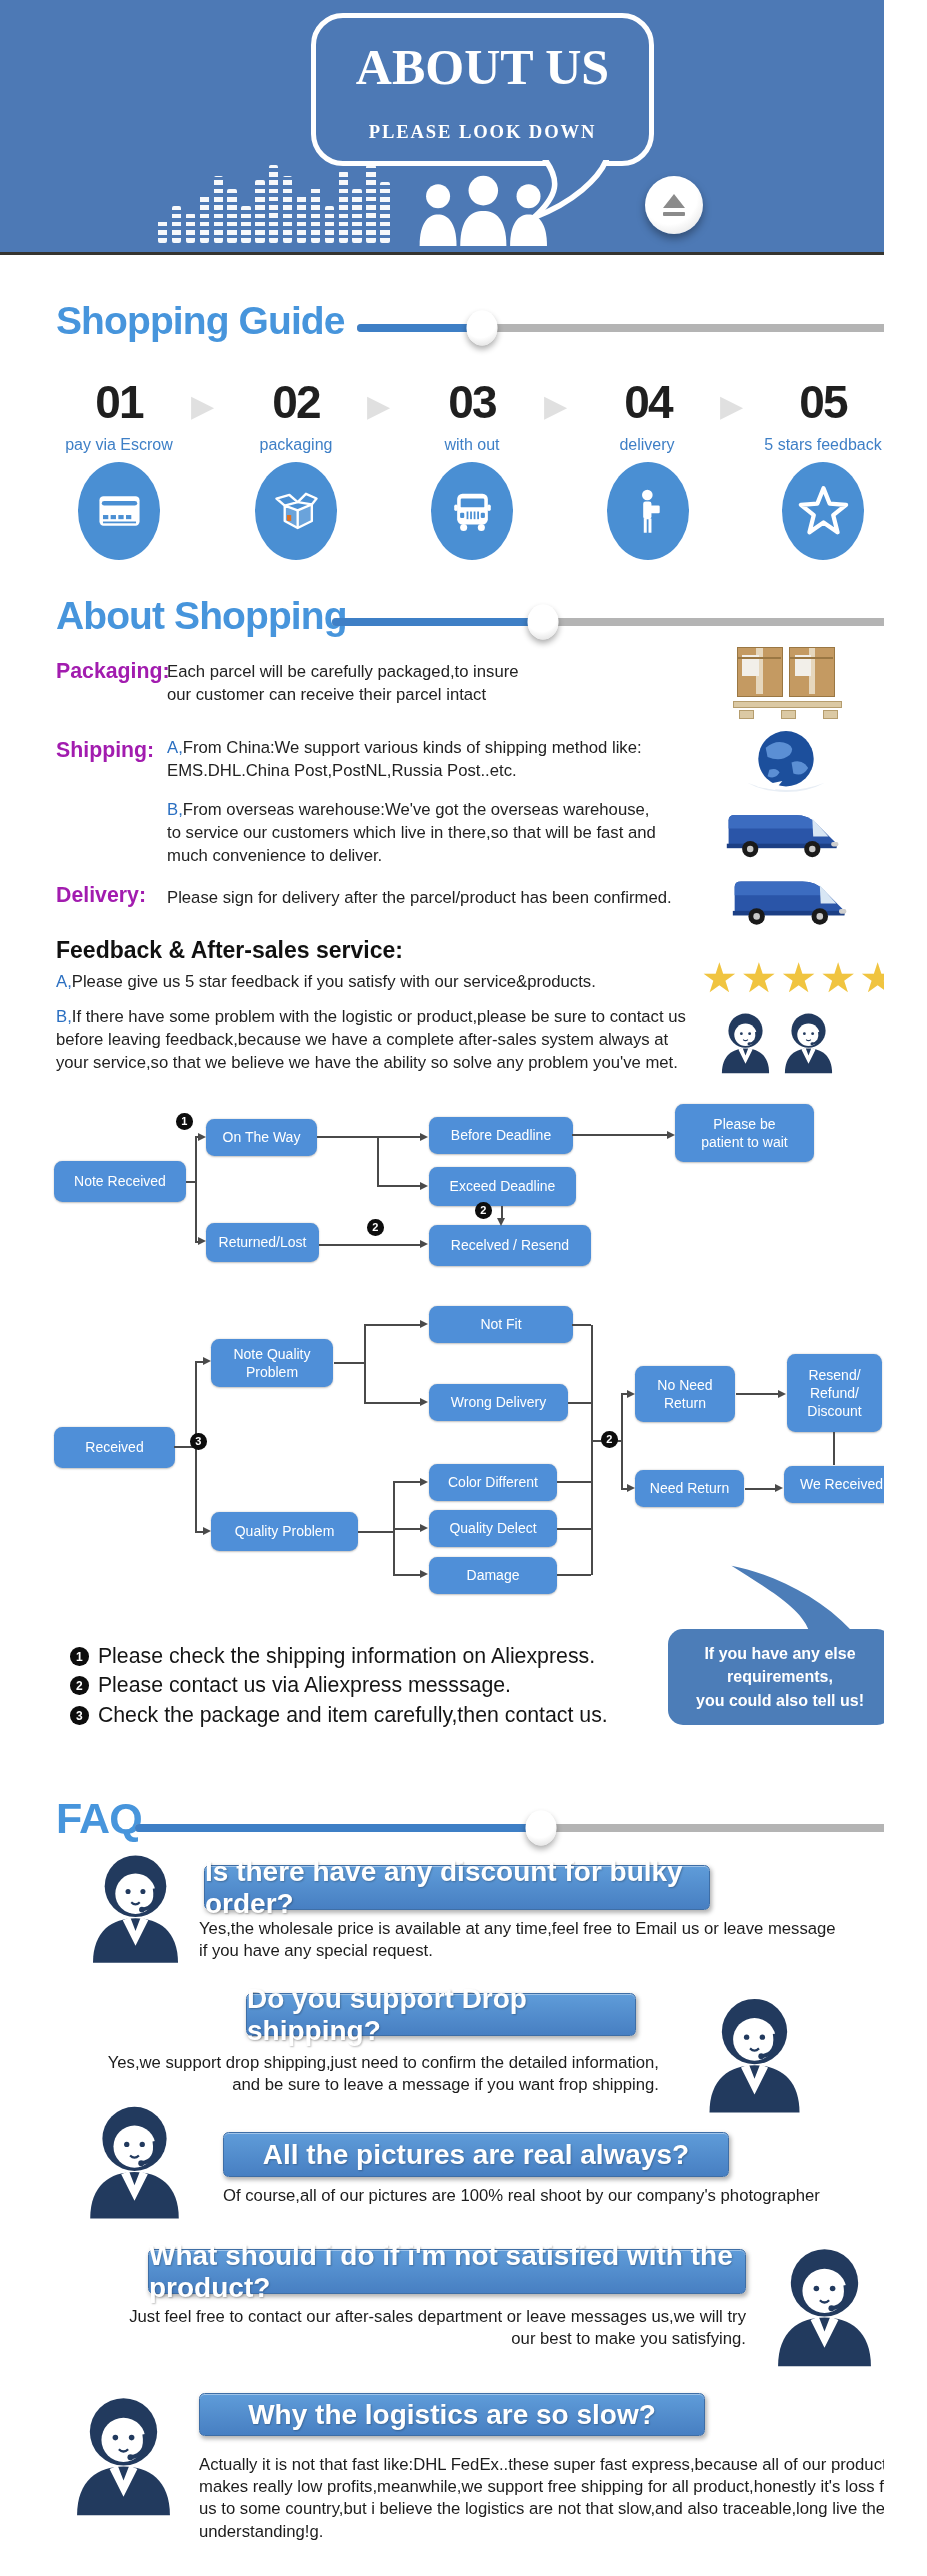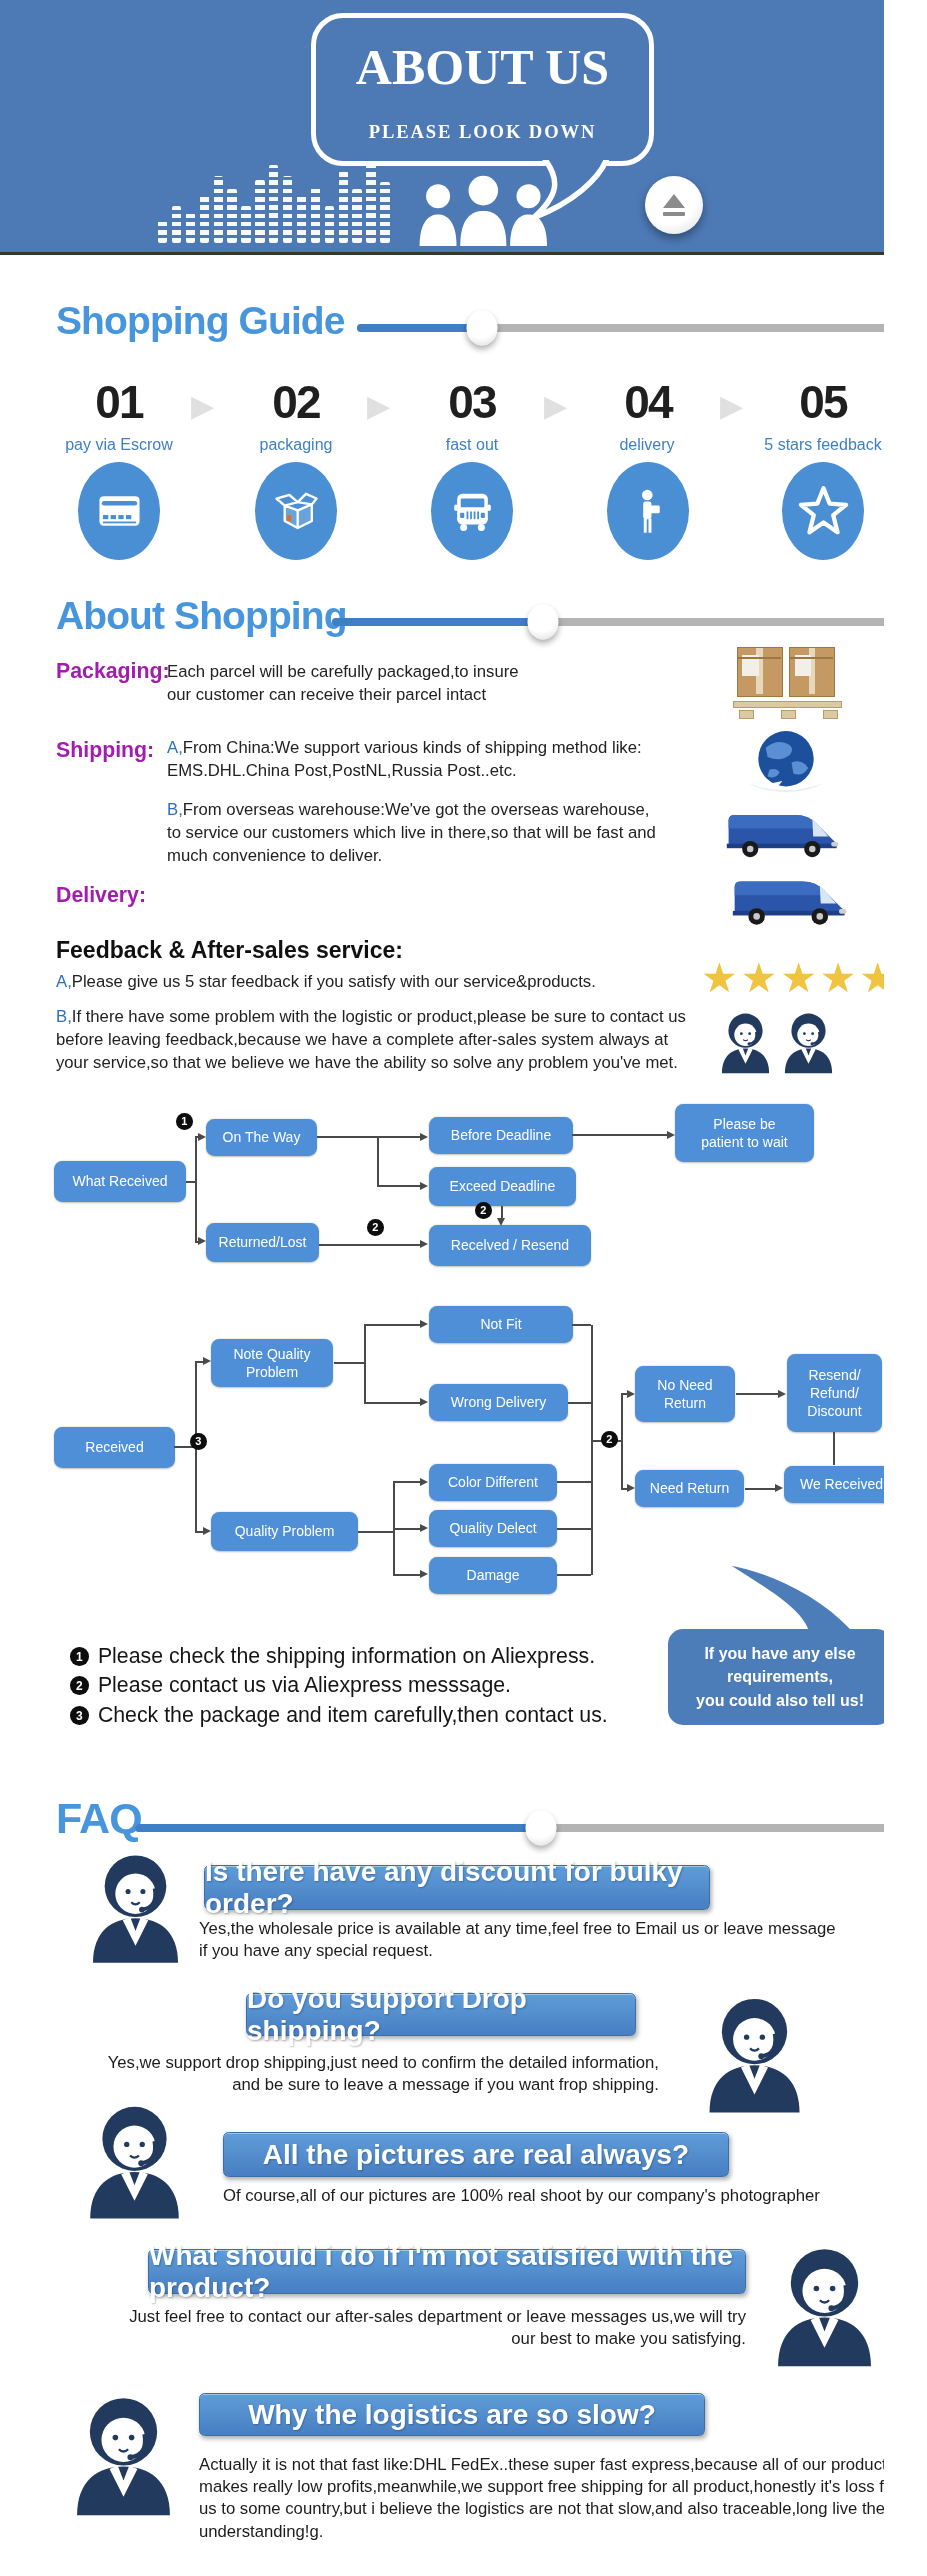--- a/index.html
+++ b/index.html
@@ -151,21 +151,21 @@
   <div class="step-num" style="left:583px;top:375px">04</div>
   <div class="step-num" style="left:758px;top:375px">05</div>
 
   <div class="step-arrow" style="left:191px;top:388px">▶</div>
   <div class="step-arrow" style="left:367px;top:388px">▶</div>
   <div class="step-arrow" style="left:544px;top:388px">▶</div>
   <div class="step-arrow" style="left:720px;top:388px">▶</div>
 
   <div class="step-label" style="left:45px;top:436px">pay via Escrow</div>
   <div class="step-label" style="left:222px;top:436px">packaging</div>
-  <div class="step-label" style="left:398px;top:436px">fast out</div>
+  <div class="step-label" style="left:398px;top:436px">with out</div>
   <div class="step-label" style="left:573px;top:436px">delivery</div>
   <div class="step-label" style="left:749px;top:436px">5 stars feedback</div>
 
   <div class="step-circle" style="left:78px;top:462px">
     <svg width="59" height="59" viewBox="0 0 100 100">
       <rect x="16" y="24" width="68" height="50" rx="7" fill="#fff"></rect>
       <rect x="20" y="32" width="60" height="8" rx="4" fill="#4a8fd3"></rect>
       <g fill="#4a8fd3">
           <rect x="22" y="56" width="9" height="7"></rect>
           <rect x="35" y="56" width="9" height="7"></rect>
@@ -259,20 +259,21 @@
 
   <div class="about-text" style="left:167px;top:798px;width:519px"><span class="ab-prefix">B,</span><span class="pre">From overseas warehouse:We've got the overseas warehouse,
 to service our customers which live in there,so that will be fast and
 much convenience to deliver.</span></div>
 
   <svg class="abs" style="left:725px;top:803px" width="117" height="58" viewBox="0 0 130 62">
       <use href="#van"></use>
     </svg>
 
   <div class="about-label" style="left:56px;top:883px">Delivery:</div>
+  <div class="about-text" style="left:167px;top:886px;width:519px">Please sign for delivery after the parcel/product has been confirmed.</div>
 
   <svg class="abs" style="left:731px;top:870px" width="119" height="58" viewBox="0 0 130 62">
       <use href="#van"></use>
     </svg>
 
   <div class="fb-head" style="left:56px;top:937px">Feedback &amp; After-sales service:</div>
   <div class="about-text" style="left:56px;top:970px;width:612px"><span class="ab-prefix">A,</span><span class="pre">Please give us 5 star feedback if you satisfy with our service&amp;products.</span></div>
 
   <div class="abs" style="left:701px;top:954px;white-space:nowrap">
     <span class="star">★</span><span class="star">★</span><span class="star">★</span><span class="star">★</span><span class="star">★</span>
@@ -283,21 +284,21 @@
 your service,so that we believe we have the ability so solve any problem you've met.</span></div>
 
   <svg class="abs" style="left:716px;top:1009px" width="59" height="67" viewBox="0 0 100 112">
       <use href="#agent"></use>
     </svg>
   <svg class="abs" style="left:779px;top:1009px" width="59" height="67" viewBox="0 0 100 112">
       <use href="#agent"></use>
     </svg>
 
   <div>
-    <div class="flowbox" style="left:54px;top:1161px;width:132px;height:41px">What Received</div>
+    <div class="flowbox" style="left:54px;top:1161px;width:132px;height:41px">Note Received</div>
     <div class="flowbox" style="left:206px;top:1119px;width:111px;height:37px">On The Way</div>
     <div class="flowbox" style="left:429px;top:1117px;width:144px;height:37px">Before Deadline</div>
     <div class="flowbox" style="left:675px;top:1104px;width:139px;height:58px">Please be
 patient to wait</div>
     <div class="flowbox" style="left:429px;top:1167px;width:147px;height:39px">Exceed Deadline</div>
     <div class="flowbox" style="left:206px;top:1223px;width:113px;height:39px">Returned/Lost</div>
     <div class="flowbox" style="left:429px;top:1225px;width:162px;height:41px">Recelved / Resend</div>
 
     <div class="hline" style="left:186px;top:1181px;width:11px"></div>
     <div class="vline" style="left:195px;top:1137px;height:106px"></div>

